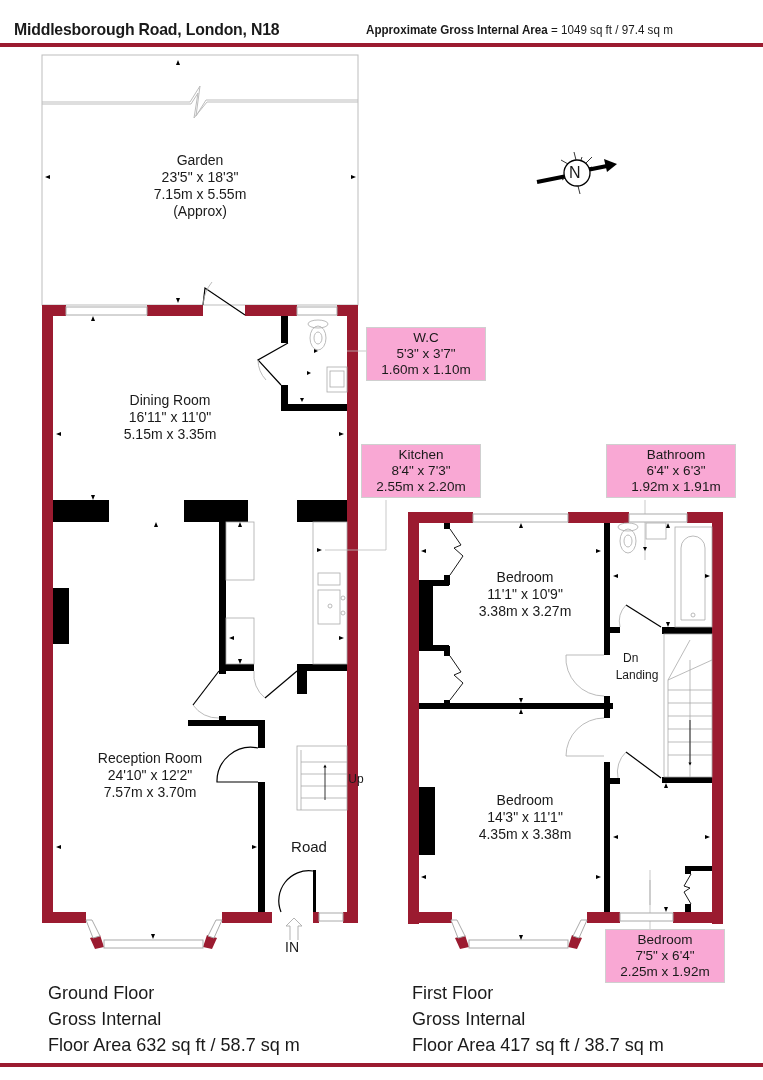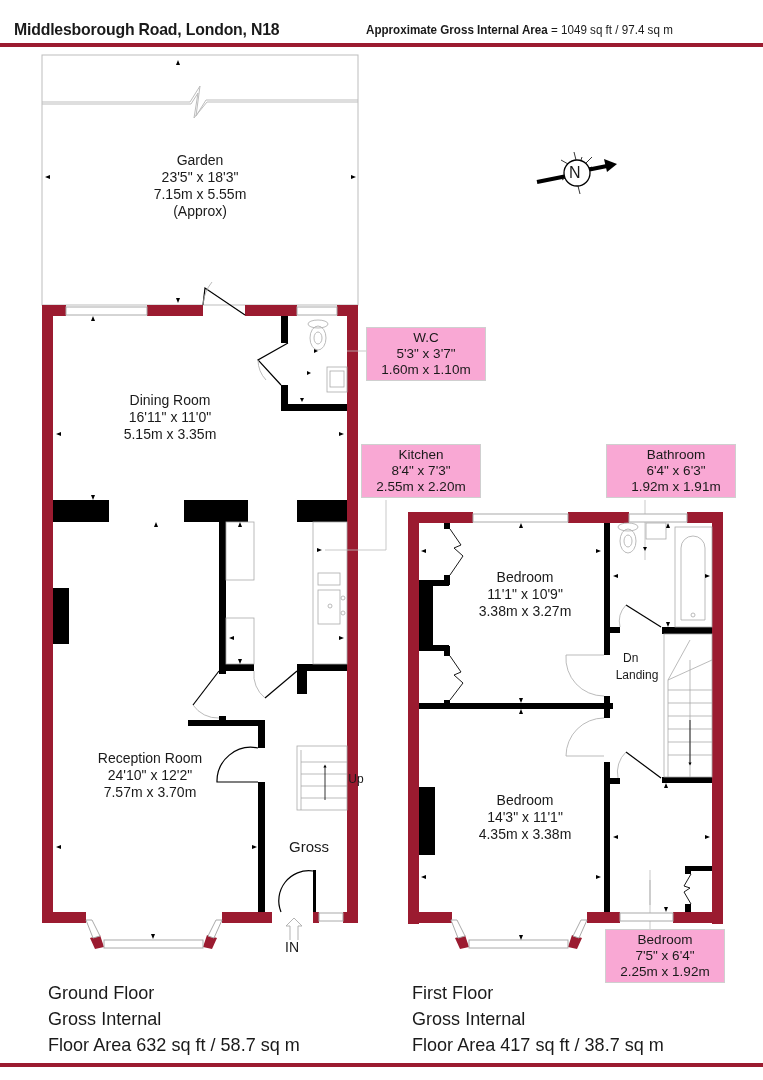--- a/index.html
+++ b/index.html
@@ -328,21 +328,21 @@
   <div>8'4" x 7'3"</div>
   <div>2.55m x 2.20m</div>
 </div>
 
 <div class="lbl" style="left:70px; top:750px; width:160px;">
   <div>Reception Room</div>
   <div>24'10" x 12'2"</div>
   <div>7.57m x 3.70m</div>
 </div>
 
-<div class="lbl" style="left:287px; top:838px; width:44px; font-size:15px;">Gross</div>
+<div class="lbl" style="left:287px; top:838px; width:44px; font-size:15px;">Road</div>
 <div class="lbl small" style="left:312px; top:771px; width:26px;margin-left:31px;">Up</div>
 <div class="lbl" style="left:280px; top:939px; width:24px;">IN</div>
 
 <div class="boxlbl" style="left:606px; top:444px; width:114px;padding-left:12px;">
   <div>Bathroom</div>
   <div>6'4" x 6'3"</div>
   <div>1.92m x 1.91m</div>
 </div>
 
 <div class="lbl" style="left:460px; top:569px; width:130px;">

